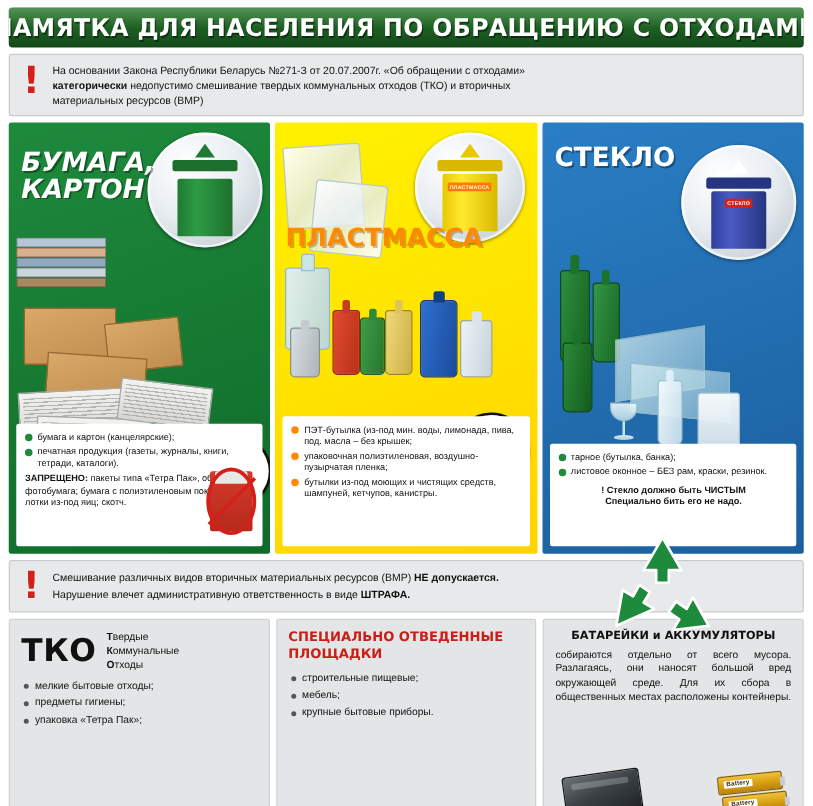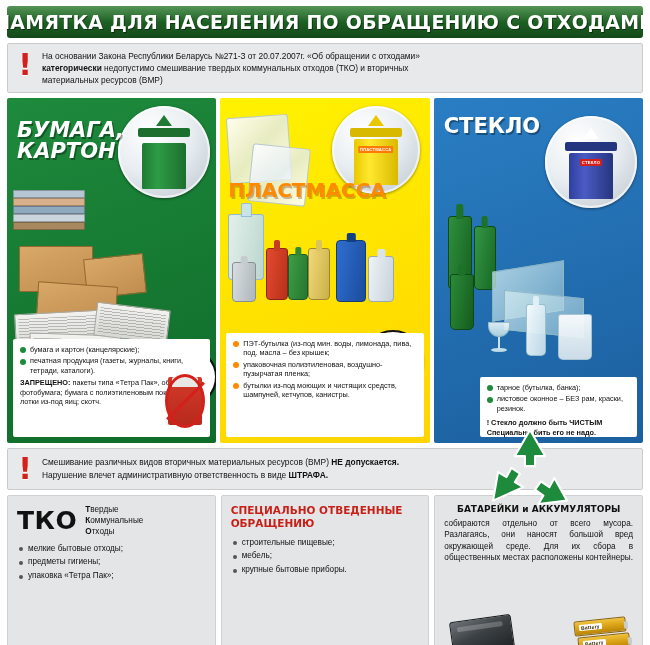--- a/index.html
+++ b/index.html
@@ -99,21 +99,21 @@
     height: 345px;
   }
   .panel {
     position: relative;
     flex: 1 1 0;
     border-radius: 2px;
     overflow: hidden;
   }
   .panel-paper  { background: linear-gradient(160deg, #1e8a3c 0%, #0f6b2a 100%); }
   .panel-plastic{ background: linear-gradient(160deg, #fff200 0%, #ffd400 100%); }
-  .panel-glass  { background: linear-gradient(160deg, #2a7ec4 0%, #1b5f9e 100%); }
+  .panel-glass  { background: linear-gradient(160deg, #2a7ec4 0%, #1b5f9e 100%); text-align: center; }
 
   .panel-heading {
     position: absolute;
     font-weight: bold;
     font-family: "DejaVu Sans", sans-serif;
     line-height: 1.02;
     z-index: 6;
     text-shadow: 1.5px 1.5px 0 rgba(0,0,0,0.35);
   }
   .heading-paper {
@@ -233,21 +233,21 @@
     left: 6px;
     right: 6px;
     bottom: 6px;
     background: #ffffff;
     border-radius: 2px;
     padding: 6px 6px 6px 7px;
     z-index: 8;
   }
   .listbox-paper   { height: 98px; }
   .listbox-plastic { height: 104px; }
-  .listbox-glass   { height: 60px; margin-left: 40px; }
+  .listbox-glass   { height: 82px; }
 
   .bullet-row {
     display: flex;
     align-items: flex-start;
     margin-bottom: 2px;
   }
   .bullet-dot {
     flex: 0 0 auto;
     width: 6px; height: 6px;
     border-radius: 50%;
@@ -805,21 +805,21 @@
       </div>
       <div class="small-bullet-row">
         <div class="small-dot"></div>
         <div class="small-text">упаковка «Тетра Пак»;</div>
       </div>
     </div>
 
     <div class="bottom-box">
       <div class="box-title-red">
         <span>СПЕЦИАЛЬНО ОТВЕДЕННЫЕ</span><br>
-        <span>ОБРАЩЕНИЮ</span>
+        <span>ПЛОЩАДКИ</span>
       </div>
       <div class="small-bullet-row">
         <div class="small-dot"></div>
         <div class="small-text">строительные пищевые;</div>
       </div>
       <div class="small-bullet-row">
         <div class="small-dot"></div>
         <div class="small-text">мебель;</div>
       </div>
       <div class="small-bullet-row">

